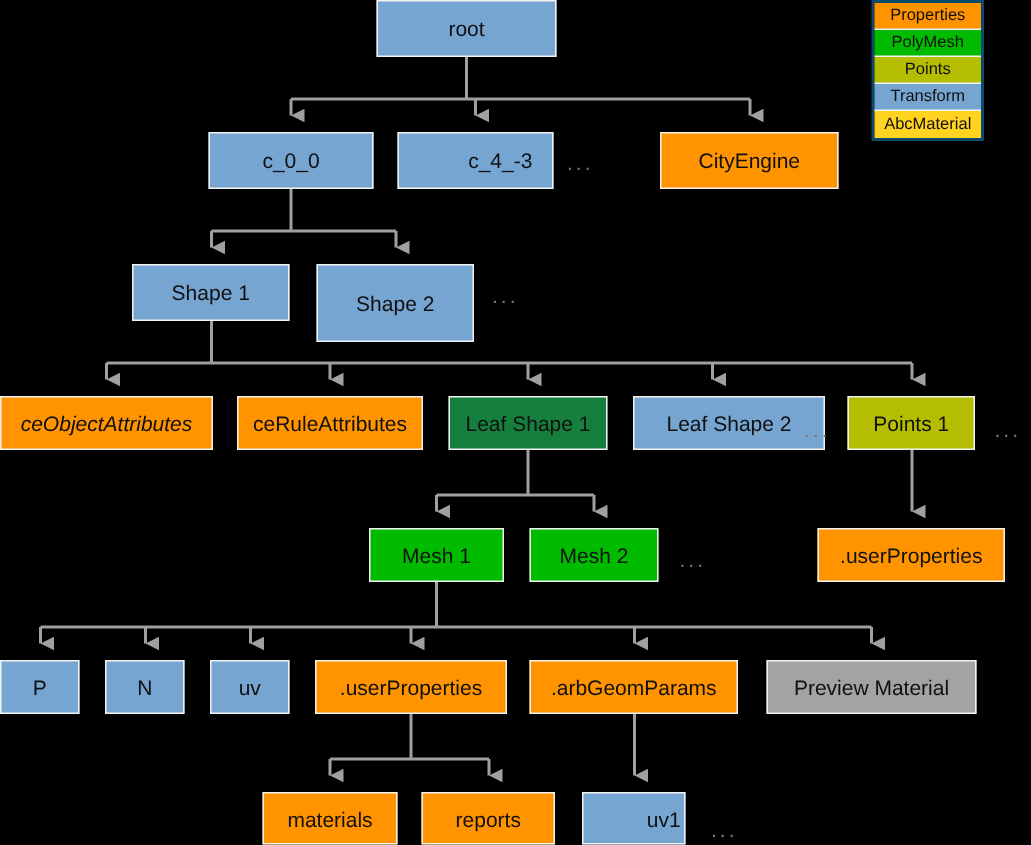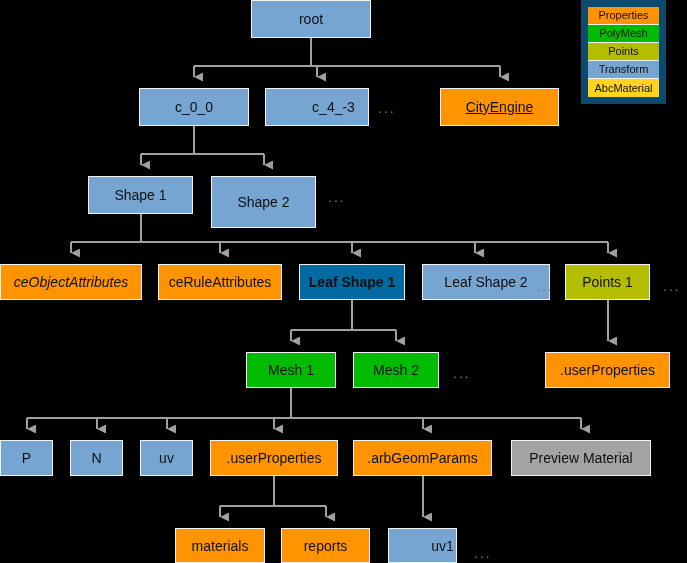--- a/index.html
+++ b/index.html
@@ -46,21 +46,21 @@
     font-size: 14px;
     letter-spacing: 2px;
     line-height: 1;
     white-space: nowrap;
   }
   #legend {
     position: absolute;
     left: 581px;
     top: 0px;
     width: 71px;
-    border: 7px solid #0c4a6e;
+    border: 2px solid #0c4a6e;
     box-sizing: content-box;
   }
   #legend .legend-row {
     height: 18px;
     display: flex;
     align-items: center;
     justify-content: center;
     font-size: 11px;
     color: #101010;
     line-height: 1;
@@ -111,26 +111,26 @@
       <path d="M581,418 L581,429" stroke="#a0a0a0" stroke-width="2" fill="none" marker-end="url(#arrow)"></path>
       <path d="M274,476 L274,506" stroke="#a0a0a0" stroke-width="2" fill="none"></path>
       <path d="M220,506 L326,506" stroke="#a0a0a0" stroke-width="2" fill="none"></path>
       <path d="M220,506 L220,517" stroke="#a0a0a0" stroke-width="2" fill="none" marker-end="url(#arrow)"></path>
       <path d="M326,506 L326,517" stroke="#a0a0a0" stroke-width="2" fill="none" marker-end="url(#arrow)"></path>
       <path d="M423,476 L423,517" stroke="#a0a0a0" stroke-width="2" fill="none" marker-end="url(#arrow)"></path>
     </svg>
 <div class="node" style="left: 251px; top: 0px; width: 120px; height: 38px; background: rgb(119, 165, 210);">root</div>
     <div class="node" style="left: 139px; top: 88px; width: 110px; height: 38px; background: rgb(119, 165, 210);">c_0_0</div>
     <div class="node" style="left: 265px; top: 88px; width: 104px; height: 38px; background: rgb(119, 165, 210); padding-left: 33px;">c_4_-3</div>
-    <div class="node" style="left: 440px; top: 88px; width: 119px; height: 38px; background: rgb(255, 148, 0); text-decoration: underline;">CityEngine</div>
+    <div class="node" style="left: 440px; top: 88px; width: 119px; height: 38px; background: rgb(255, 148, 0);">CityEngine</div>
     <div class="node" style="left: 88px; top: 176px; width: 105px; height: 38px; background: rgb(119, 165, 210);">Shape 1</div>
     <div class="node" style="left: 211px; top: 176px; width: 105px; height: 52px; background: rgb(119, 165, 210);">Shape 2</div>
     <div class="node" style="left: 0px; top: 264px; width: 142px; height: 36px; background: rgb(255, 148, 0); font-style: italic;">ceObjectAttributes</div>
     <div class="node" style="left: 158px; top: 264px; width: 124px; height: 36px; background: rgb(255, 148, 0);">ceRuleAttributes</div>
-    <div class="node" style="left: 299px; top: 264px; width: 106px; height: 36px; background: #0369a1; font-weight: bold;">Leaf Shape 1</div>
+    <div class="node" style="left: 299px; top: 264px; width: 106px; height: 36px; background: #15803d;">Leaf Shape 1</div>
     <div class="node" style="left: 422px; top: 264px; width: 128px; height: 36px; background: rgb(119, 165, 210); text-align: right;">Leaf Shape 2</div>
     <div class="node" style="left: 565px; top: 264px; width: 85px; height: 36px; background: rgb(181, 189, 0);">Points 1</div>
     <div class="node" style="left: 246px; top: 352px; width: 90px; height: 36px; background: rgb(0, 187, 0);">Mesh 1</div>
     <div class="node" style="left: 353px; top: 352px; width: 86px; height: 36px; background: rgb(0, 187, 0);">Mesh 2</div>
     <div class="node" style="left: 545px; top: 352px; width: 125px; height: 36px; background: rgb(255, 148, 0);">.userProperties</div>
     <div class="node" style="left: 0px; top: 440px; width: 53px; height: 36px; background: rgb(119, 165, 210);">P</div>
     <div class="node" style="left: 70px; top: 440px; width: 53px; height: 36px; background: rgb(119, 165, 210);">N</div>
     <div class="node" style="left: 140px; top: 440px; width: 53px; height: 36px; background: rgb(119, 165, 210);">uv</div>
     <div class="node" style="left: 210px; top: 440px; width: 128px; height: 36px; background: rgb(255, 148, 0);">.userProperties</div>
     <div class="node" style="left: 353px; top: 440px; width: 139px; height: 36px; background: rgb(255, 148, 0);">.arbGeomParams</div>

